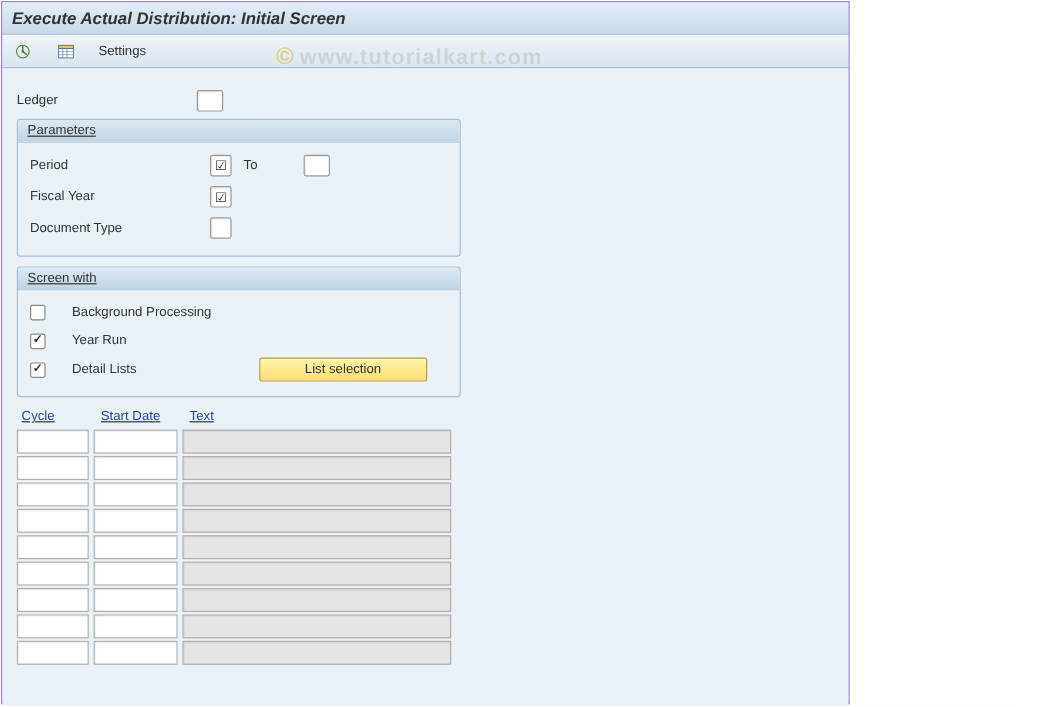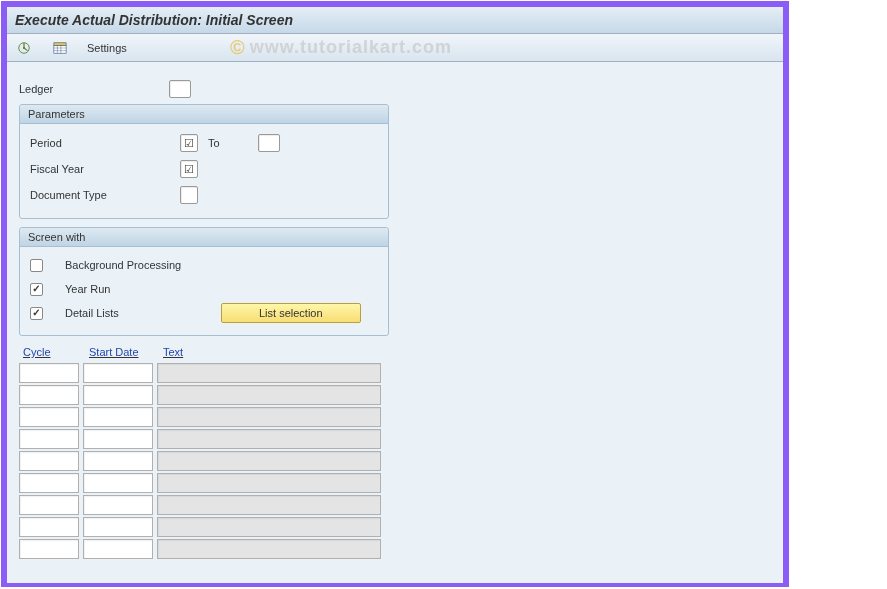--- a/index.html
+++ b/index.html
@@ -11,22 +11,22 @@
       font-family: Arial, sans-serif;
       font-size: 11px;
       background: #fff;
       color: #333;
       width: 887px;
       height: 589px;
       overflow: hidden;
       position: relative;
     }
     .outer-frame {
-      border: 6px solid #8b5cf6;
-      width: 788px;
+      border: 1px solid #8b5cf6;
+      width: 707px;
       height: 586px;
       margin: 1px;
     }
     .title-bar {
       background: linear-gradient(to bottom, #e4eef6 0%, #c6d8e8 100%);
       border-bottom: 1px solid #a0b0c0;
       padding: 5px 8px;
       font-size: 14px;
       font-weight: bold;
       font-style: italic;
@@ -79,20 +79,21 @@
       background: #eaf2f8;
       width: 370px;
     }
     .fieldset-header {
       background: linear-gradient(to bottom, #dde9f2 0%, #c0d4e4 100%);
       border-bottom: 1px solid #a7bfd2;
       padding: 3px 8px;
       font-size: 11px;
       color: #333;
       border-radius: 3px 3px 0 0;
+      text-decoration: underline;
     }
     .fieldset-body {
       padding: 8px 10px;
     }
     .input-small {
       width: 22px;
       height: 18px;
       border: 1px solid #999;
       background: #fff;
       padding: 0 2px;

